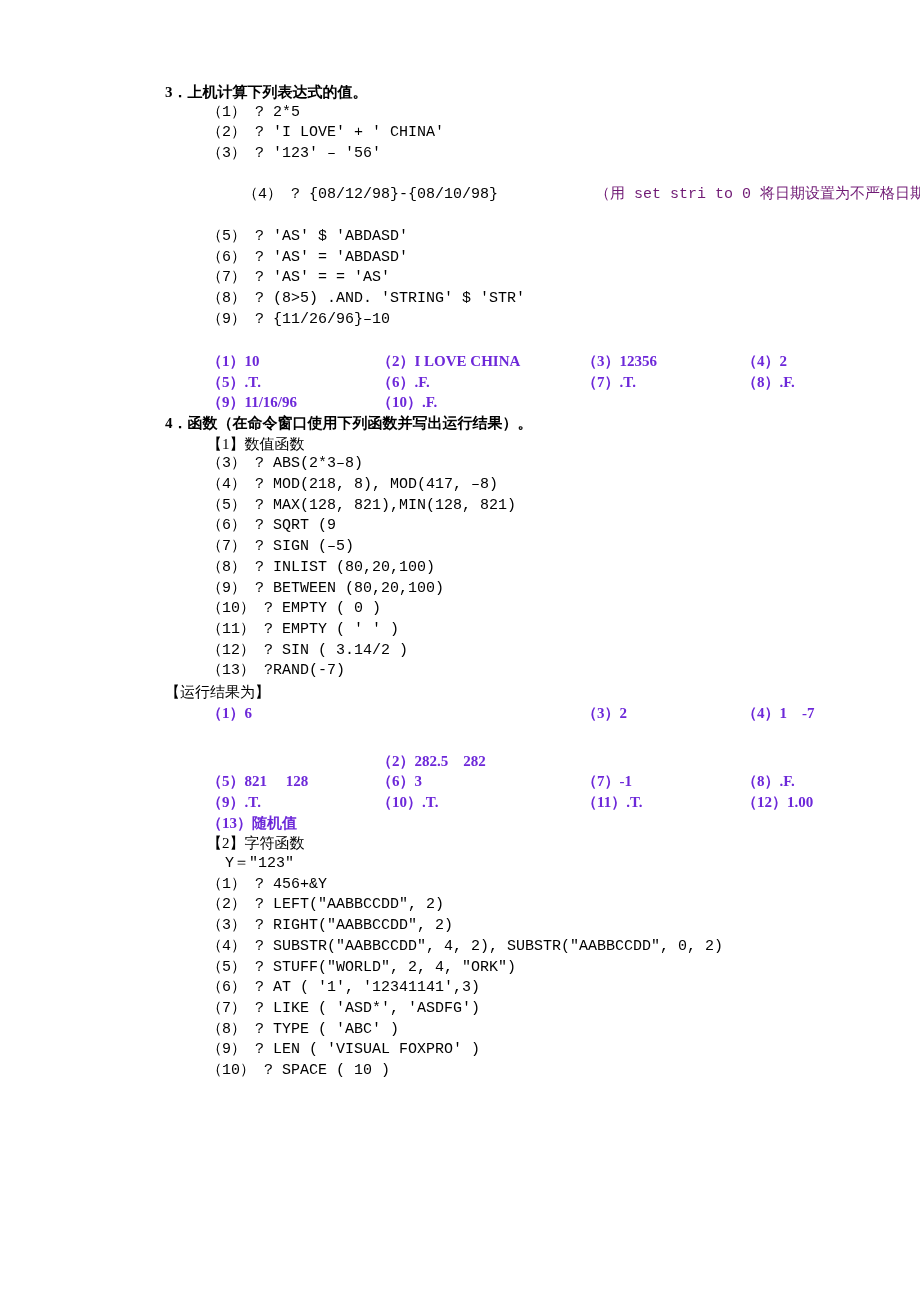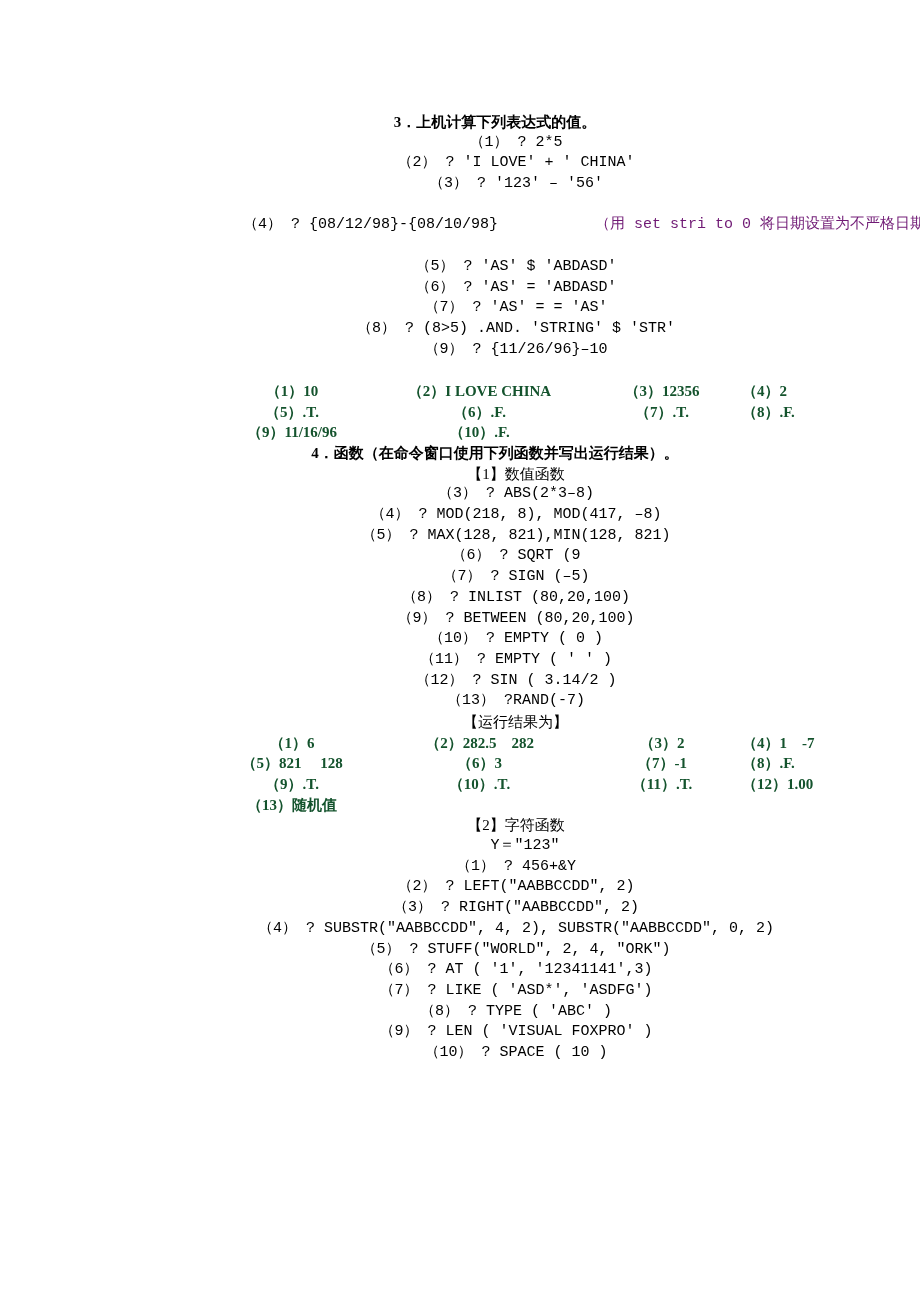--- a/index.html
+++ b/index.html
@@ -5,48 +5,47 @@
   body {
     margin: 0;
     padding: 0;
     background: #ffffff;
     font-family: "SimSun", "宋体", "Times New Roman", serif;
     font-size: 15px;
     color: #000000;
     width: 920px;
   }
   .page {
-    padding: 112px 95px 60px 95px;
+    padding: 82px 95px 60px 95px;
     line-height: 1.38;
-    text-align: center;
   }
   .sec-head {
     font-weight: bold;
     margin-left: 70px;
   }
   .bold { font-weight: bold; }
   .item {
     margin-left: 112px;
     white-space: pre;
     font-family: Liberation Mono, monospace;
   }
   .sub-head {
     margin-left: 112px;
   }
   .run-head {
-    margin-left: 111px;
+    margin-left: 70px;
   }
   .note {
     color: #701a75;
     margin-left: 16px;
   }
   .row {
     margin-left: 112px;
     display: flex;
-    color: #14532d;
+    color: #6d28d9;
     font-weight: bold;
   }
   .c1 { width: 170px; }
   .c2 { width: 205px; }
   .c3 { width: 160px; }
   .c4 { width: auto; }
 </style>
 </head>
 <body>
 
@@ -96,21 +95,21 @@
   <div class="item">（9） ? BETWEEN (80,20,100)</div>
   <div class="item">（10） ? EMPTY ( 0 )</div>
   <div class="item">（11） ? EMPTY ( ' ' )</div>
   <div class="item">（12） ? SIN ( 3.14/2 )</div>
   <div class="item">（13） ?RAND(-7)</div>
 
   <div class="run-head">【运行结果为】</div>
 
   <div class="row">
     <div class="c1">（1）6</div>
-    <div class="c2" style="white-space:pre;">（2）282.5    282</div>
+    <div class="c2" style="white-space:pre;margin-top:48px;">（2）282.5    282</div>
     <div class="c3">（3）2</div>
     <div class="c4" style="white-space:pre;">（4）1    -7</div>
   </div>
   <div class="row">
     <div class="c1" style="white-space:pre;">（5）821     128</div>
     <div class="c2">（6）3</div>
     <div class="c3">（7）-1</div>
     <div class="c4">（8）.F.</div>
   </div>
   <div class="row">

